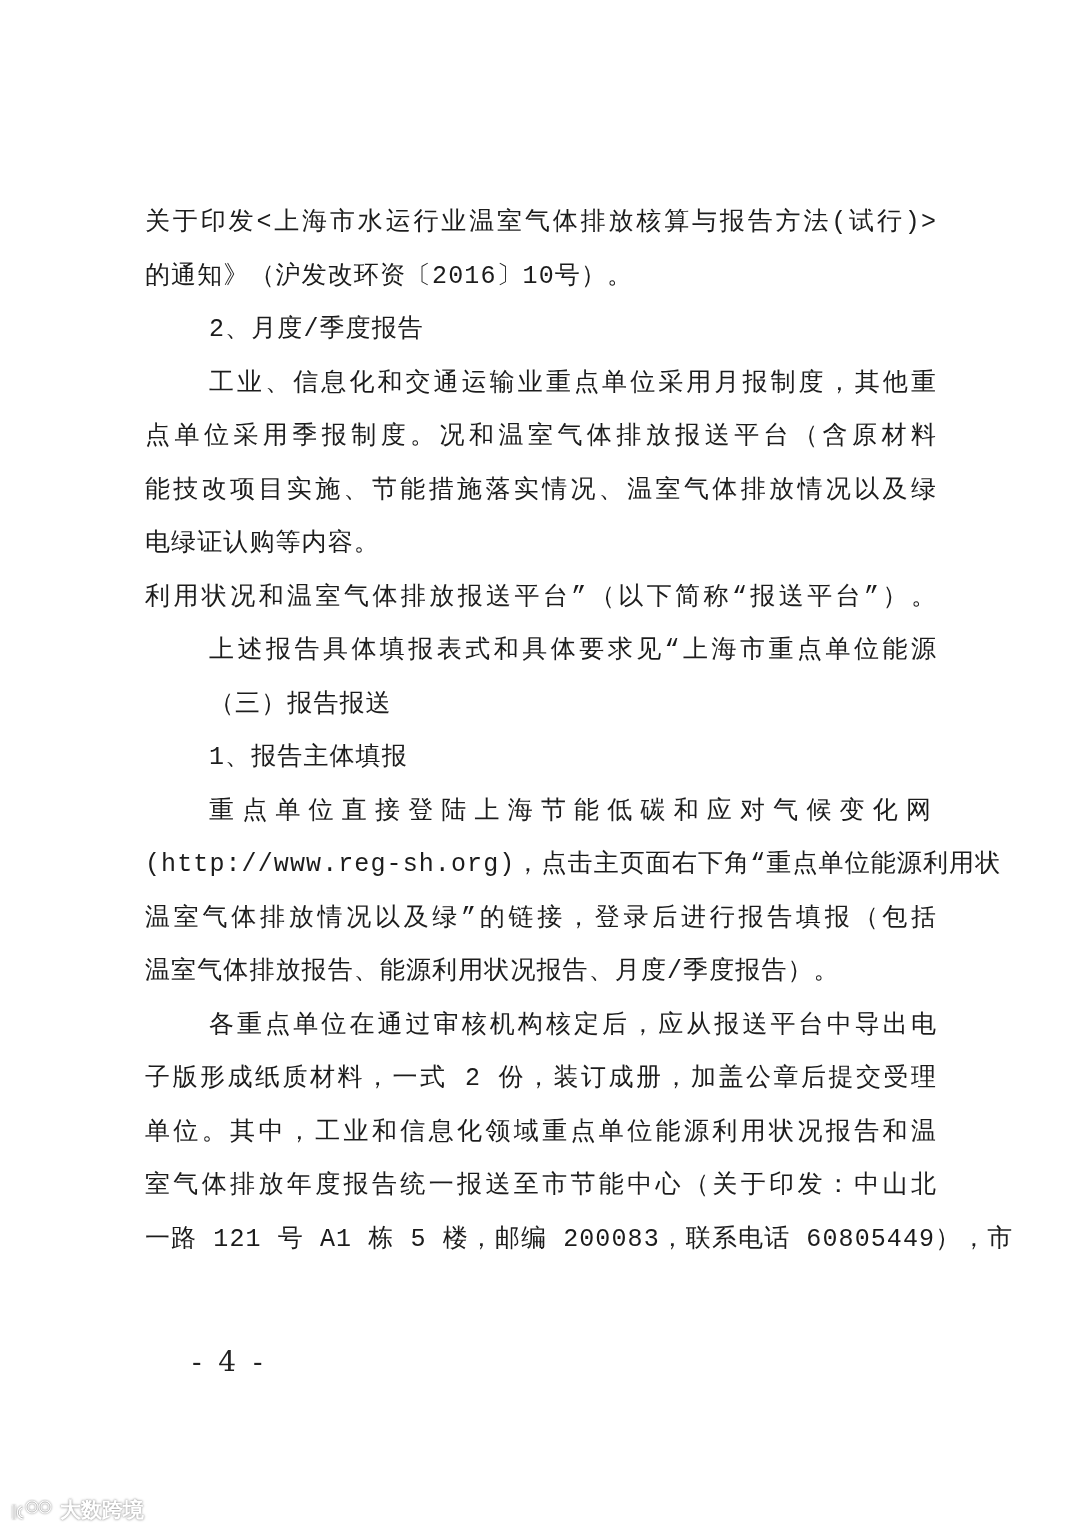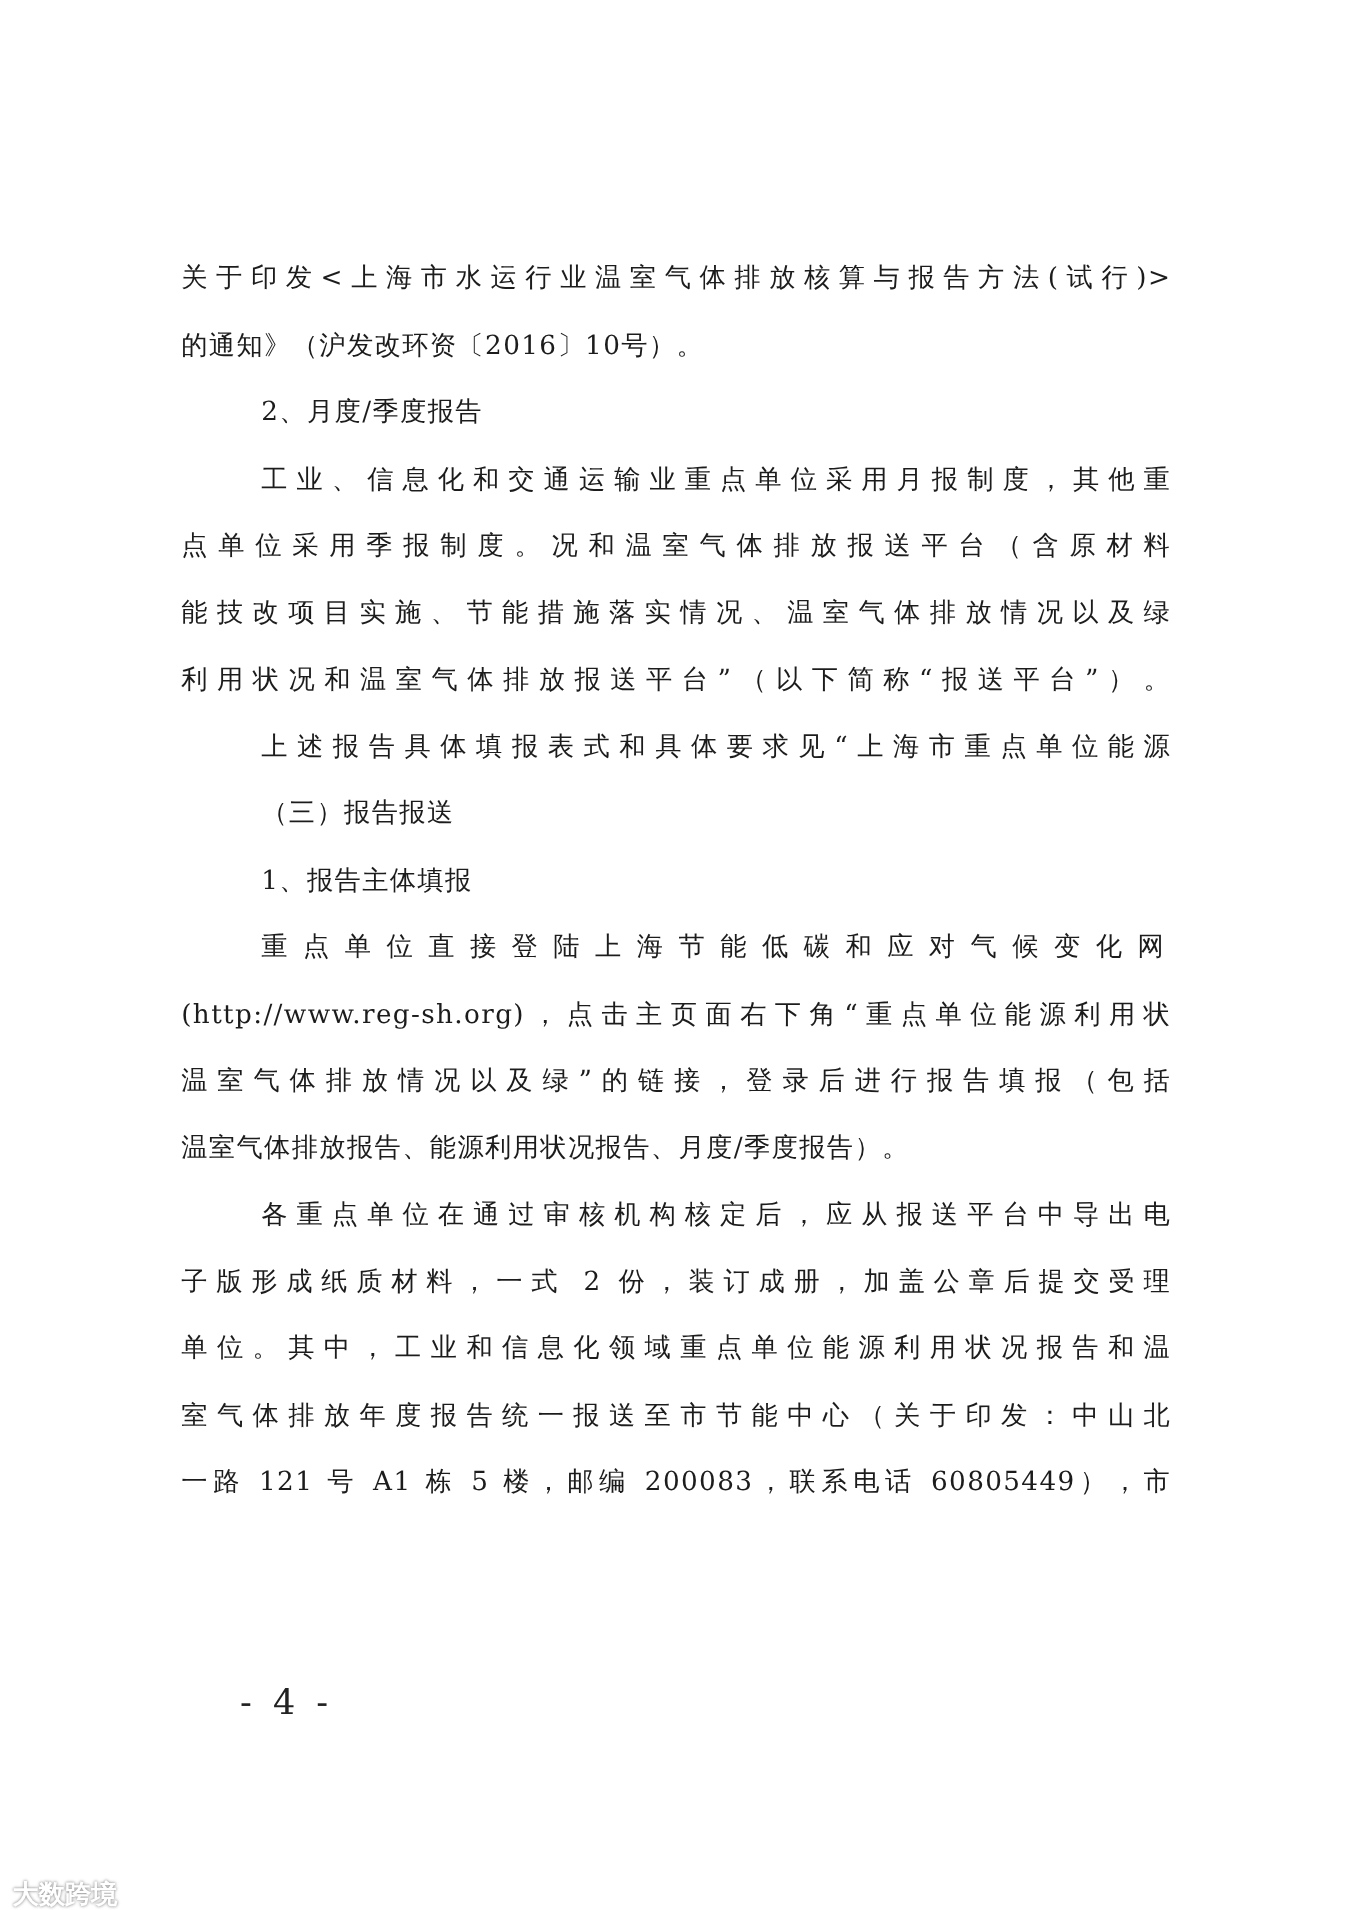--- a/index.html
+++ b/index.html
@@ -6,50 +6,50 @@
     body {
       width: 1080px; height: 1528px; position: relative; overflow: hidden;
       font-family: "DejaVu Serif", "Liberation Serif", serif;
       color: #1c1c1c;
     }
     .page { position: absolute; left: 0; top: 0; width: 1080px; height: 1528px; }
     .body-text {
       position: absolute; left: 145px; top: 196px; width: 792px;
     }
     .line {
-      height: 53.5px; line-height: 53.5px; font-size: 21px;
-      white-space: nowrap; letter-spacing: 1.1px;
+      height: 53.5px; line-height: 53.5px; font-size: 25px;
+      white-space: nowrap; letter-spacing: 1.1px; font-family: Liberation Mono, monospace;
     }
     .line.justify { text-align: justify; text-align-last: justify; }
     .line.indent { padding-left: 64px; }
     .line.spaced { letter-spacing: 6px; }
     .page-number {
       position: absolute; left: 192px; top: 1345px;
       font-size: 28px; letter-spacing: 4px; color: #222;
     }
     .watermark {
       position: absolute; left: 10px; top: 1495px; height: 30px;
       display: flex; align-items: center; gap: 6px;
       color: #ffffff; font-family: "DejaVu Sans", sans-serif; font-size: 21px; font-weight: bold;
       text-shadow: 0 0 2px #9a9a9a, 0 0 3px #b5b5b5;
-      flex-direction: column;
     }
     .watermark .logo { width: 44px; height: 22px; }
   </style>
 </head>
 <body>
 
 <div class="page">
   <div class="body-text">
     <div class="line justify">关于印发&lt;上海市水运行业温室气体排放核算与报告方法(试行)&gt;</div>
     <div class="line">的通知》（沪发改环资〔2016〕10号）。</div>
     <div class="line indent">2、月度/季度报告</div>
     <div class="line indent justify">工业、信息化和交通运输业重点单位采用月报制度，其他重</div>
     <div class="line justify">点单位采用季报制度。况和温室气体排放报送平台（含原材料</div>
     <div class="line justify">能技改项目实施、节能措施落实情况、温室气体排放情况以及绿</div>
+    <div class="line">电绿证认购等内容。</div>
     <div class="line justify">利用状况和温室气体排放报送平台”（以下简称“报送平台”）。</div>
     <div class="line indent justify">上述报告具体填报表式和具体要求见“上海市重点单位能源</div>
     <div class="line indent">（三）报告报送</div>
     <div class="line indent">1、报告主体填报</div>
     <div class="line indent justify spaced">重点单位直接登陆上海节能低碳和应对气候变化网</div>
     <div class="line justify">(http://www.reg-sh.org)，点击主页面右下角“重点单位能源利用状</div>
     <div class="line justify">温室气体排放情况以及绿”的链接，登录后进行报告填报（包括</div>
     <div class="line">温室气体排放报告、能源利用状况报告、月度/季度报告）。</div>
     <div class="line indent justify">各重点单位在通过审核机构核定后，应从报送平台中导出电</div>
     <div class="line justify">子版形成纸质材料，一式 2 份，装订成册，加盖公章后提交受理</div>

